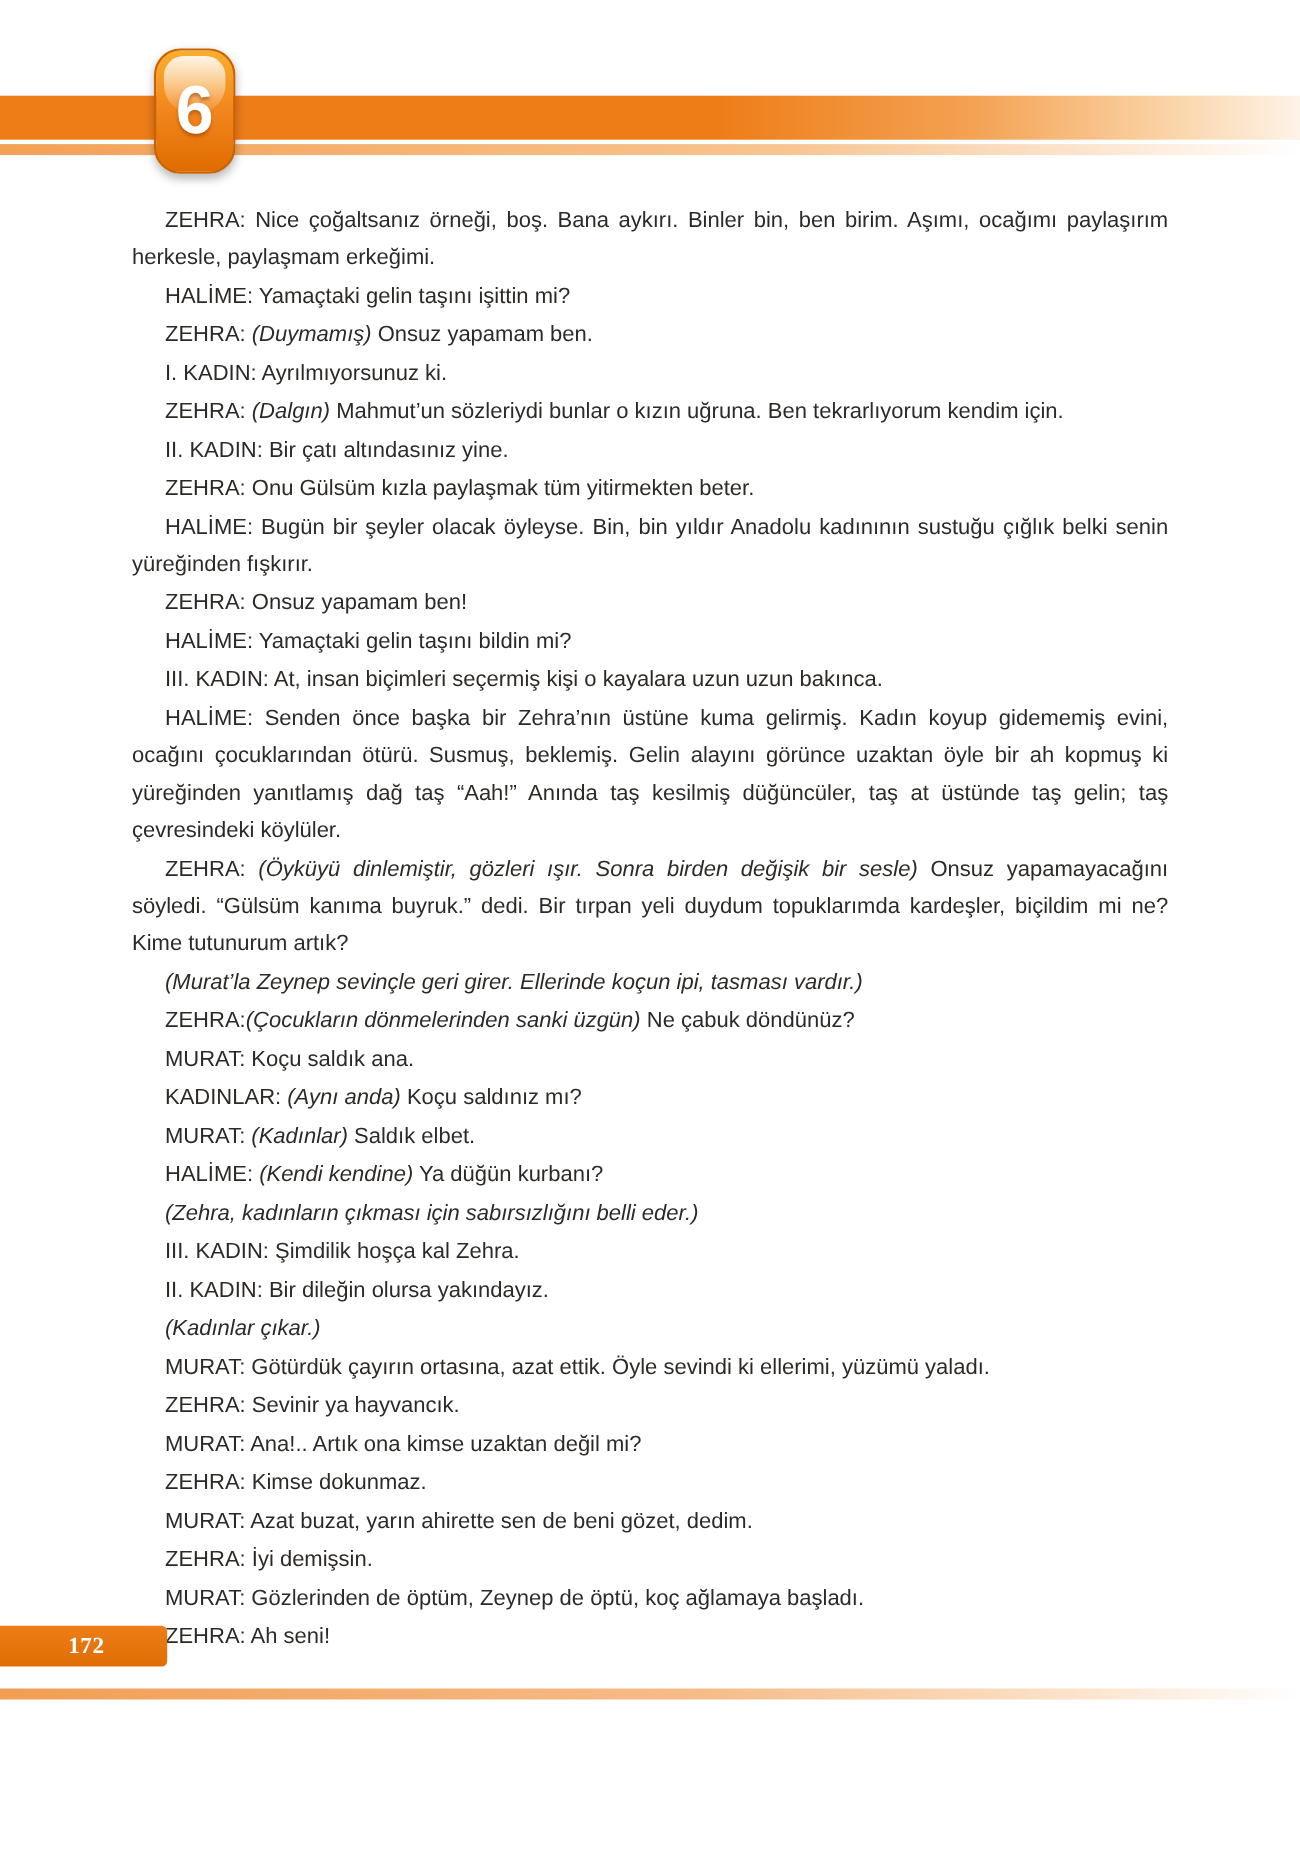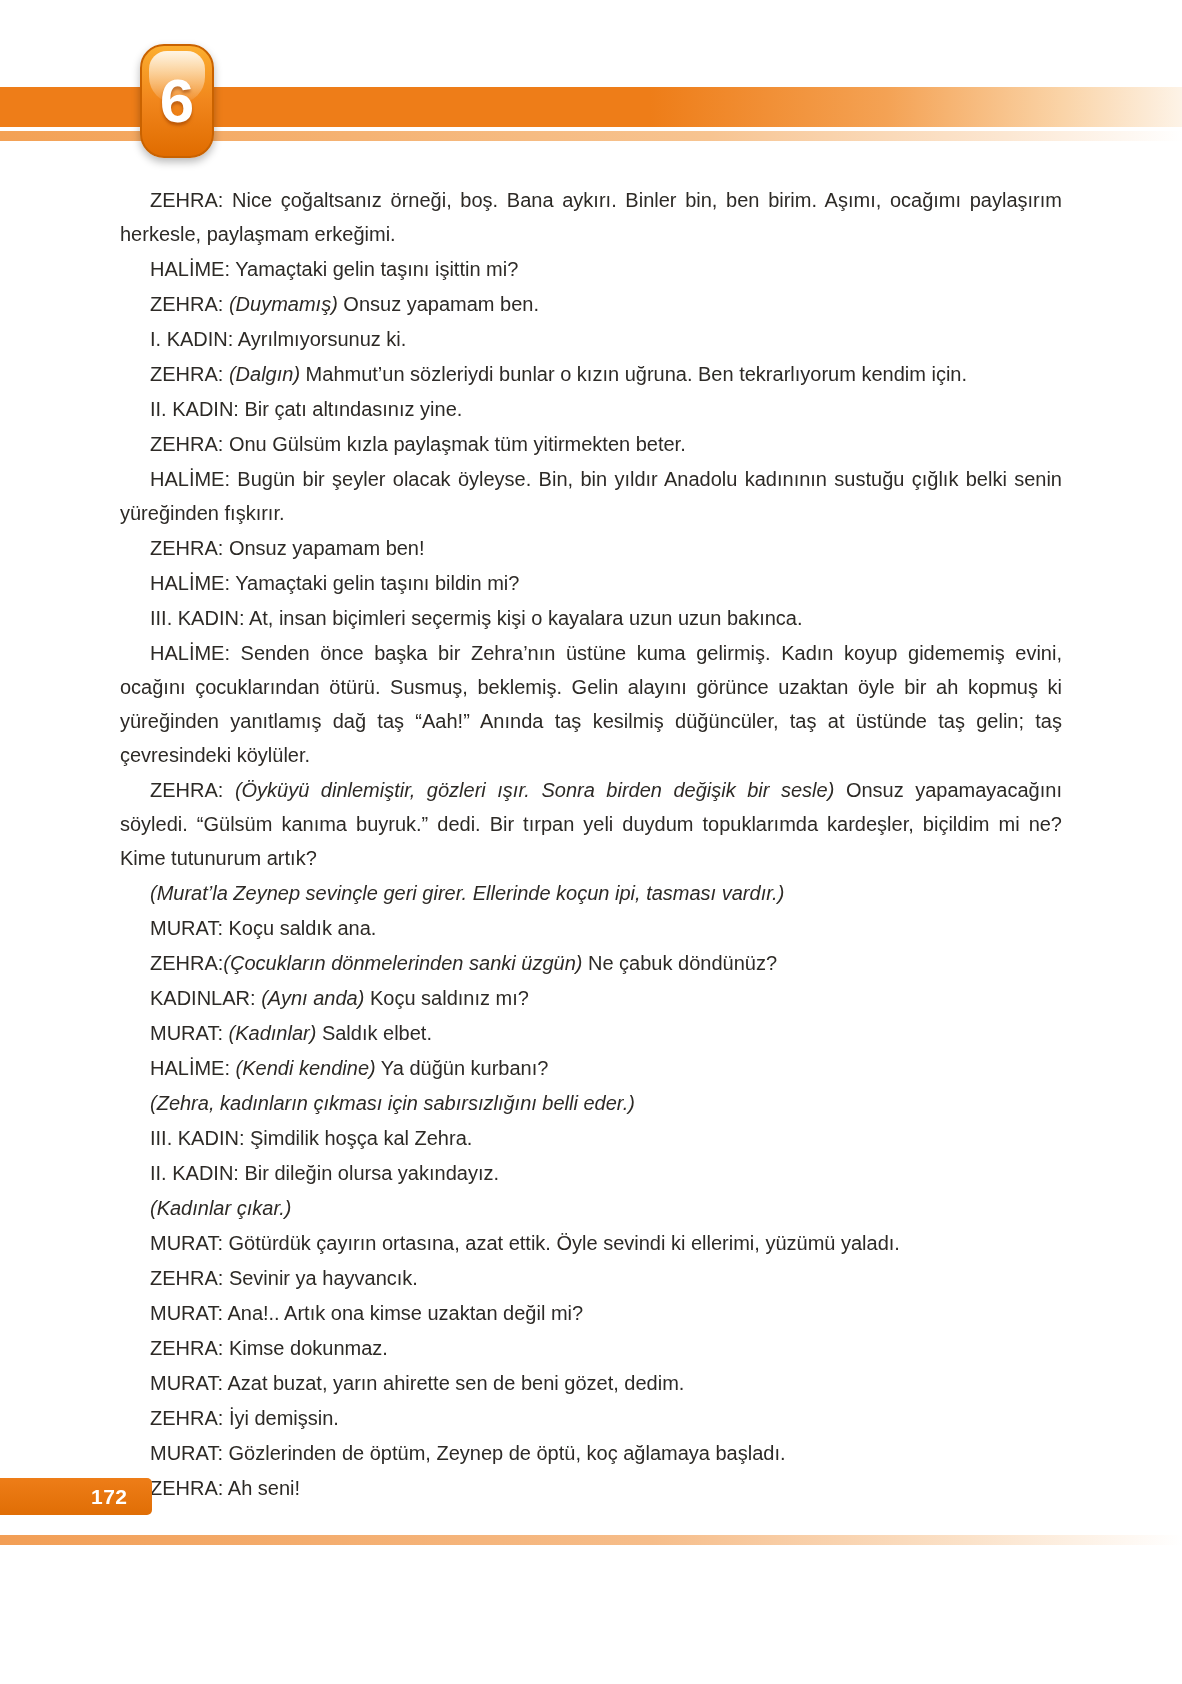--- a/index.html
+++ b/index.html
@@ -92,22 +92,23 @@
     width: 152px; height: 37px;
     border-radius: 0 5px 5px 0;
     background: linear-gradient(180deg, var(--accent) 0%, var(--accent-deep) 100%);
     display: flex;
     align-items: center;
   }
   .page-number {
     color: #ffffff;
     font-size: 21px;
     font-weight: bold;
-    padding-left: 91px;
+    padding-left: 62px;
     letter-spacing: 0.5px;
+    font-family: Liberation Serif, serif;
   }
   .footer-echo {
     position: absolute;
     left: 0; top: 1535px;
     width: 100%; height: 10px;
     background: linear-gradient(90deg,
       #f29e55 0%, var(--accent-light) 55%, #fbe2c9 82%, #ffffff 100%);
   }
 </style>
 </head>
@@ -132,22 +133,22 @@
       <p class="line"><span>ZEHRA: </span><em>(Dalgın)</em><span> Mahmut’un sözleriydi bunlar o kızın uğruna. Ben tekrarlıyorum kendim için.</span></p>
       <p class="line"><span>II. KADIN: Bir çatı altındasınız yine.</span></p>
       <p class="line"><span>ZEHRA: Onu Gülsüm kızla paylaşmak tüm yitirmekten beter.</span></p>
       <p class="line"><span>HALİME: Bugün bir şeyler olacak öyleyse. Bin, bin yıldır Anadolu kadınının sustuğu çığlık belki senin yüreğinden fışkırır.</span></p>
       <p class="line"><span>ZEHRA: Onsuz yapamam ben!</span></p>
       <p class="line"><span>HALİME: Yamaçtaki gelin taşını bildin mi?</span></p>
       <p class="line"><span>III. KADIN: At, insan biçimleri seçermiş kişi o kayalara uzun uzun bakınca.</span></p>
       <p class="line"><span>HALİME: Senden önce başka bir Zehra’nın üstüne kuma gelirmiş. Kadın koyup gidememiş evini, ocağını çocuklarından ötürü. Susmuş, beklemiş. Gelin alayını görünce uzaktan öyle bir ah kopmuş ki yüreğinden yanıtlamış dağ taş “Aah!” Anında taş kesilmiş düğüncüler, taş at üstünde taş gelin; taş çevresindeki köylüler.</span></p>
       <p class="line"><span>ZEHRA: </span><em>(Öyküyü dinlemiştir, gözleri ışır. Sonra birden değişik bir sesle)</em><span> Onsuz yapamayacağını söyledi. “Gülsüm kanıma buyruk.” dedi. Bir tırpan yeli duydum topuklarımda kardeşler, biçildim mi ne? Kime tutunurum artık?</span></p>
       <p class="line"><em>(Murat’la Zeynep sevinçle geri girer. Ellerinde koçun ipi, tasması vardır.)</em></p>
+      <p class="line"><span>ZEHRA:</span><em>(Çocukların dönmelerinden sanki üzgün)</em><span> Ne çabuk döndünüz?</span></p>
       <p class="line"><span>MURAT: Koçu saldık ana.</span></p>
-      <p class="line"><span>ZEHRA:</span><em>(Çocukların dönmelerinden sanki üzgün)</em><span> Ne çabuk döndünüz?</span></p>
       <p class="line"><span>KADINLAR: </span><em>(Aynı anda)</em><span> Koçu saldınız mı?</span></p>
       <p class="line"><span>MURAT: </span><em>(Kadınlar)</em><span> Saldık elbet.</span></p>
       <p class="line"><span>HALİME: </span><em>(Kendi kendine)</em><span> Ya düğün kurbanı?</span></p>
       <p class="line"><em>(Zehra, kadınların çıkması için sabırsızlığını belli eder.)</em></p>
       <p class="line"><span>III. KADIN: Şimdilik hoşça kal Zehra.</span></p>
       <p class="line"><span>II. KADIN: Bir dileğin olursa yakındayız.</span></p>
       <p class="line"><em>(Kadınlar çıkar.)</em></p>
       <p class="line"><span>MURAT: Götürdük çayırın ortasına, azat ettik. Öyle sevindi ki ellerimi, yüzümü yaladı.</span></p>
       <p class="line"><span>ZEHRA: Sevinir ya hayvancık.</span></p>
       <p class="line"><span>MURAT: Ana!.. Artık ona kimse uzaktan değil mi?</span></p>

